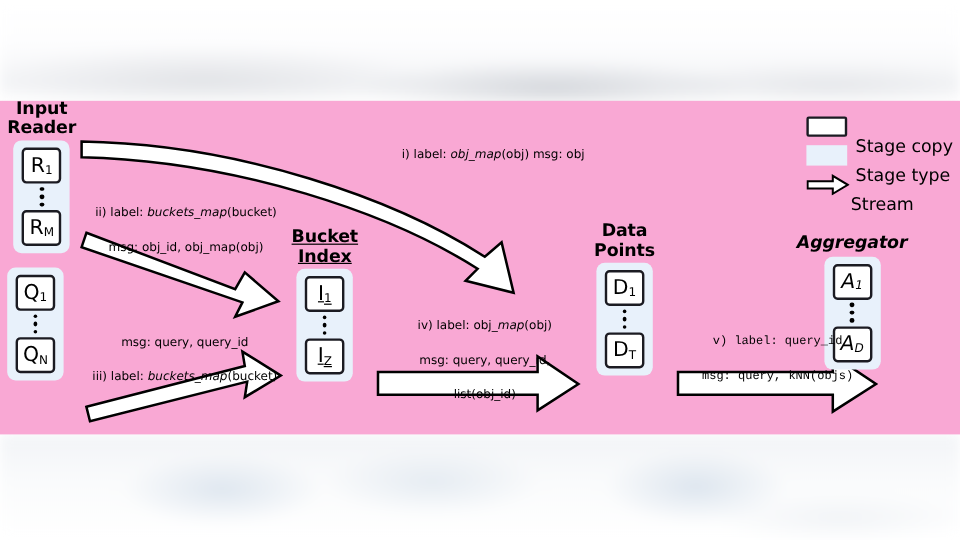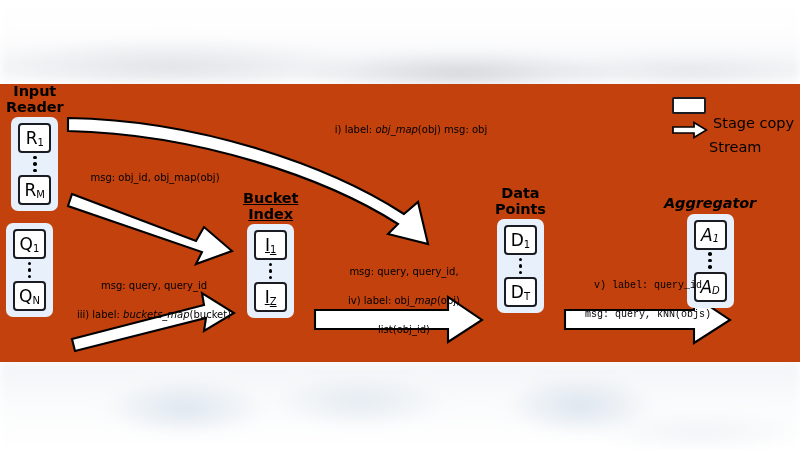--- a/index.html
+++ b/index.html
@@ -49,21 +49,21 @@
       linear-gradient(to bottom, #f2f4f7 0%, #fafbfc 45%, #ffffff 100%);
     filter: blur(5px);
   }
 
   #canvas {
     position: absolute;
     left: 0;
     top: 84px;
     width: 800px;
     height: 278px;
-    background: #c2410c;
+    background: #f9a8d4;
   }
   #svg-layer {
     position: absolute;
     left: 0;
     top: 0;
     width: 800px;
     height: 278px;
   }
 
   
@@ -307,43 +307,48 @@
             <span class="sub">D</span>
         </div>
       </div>
     </div>
 
     <div class="edge-label" style="left:281px; top:25px; width:260px;">
       <span>i) label: </span><em>obj_map</em><span>(obj) msg: obj</span>
     </div>
 
     <div class="edge-label" style="left:60px; top:73px; width:190px;">
+      <div><span>ii) label: </span><em>buckets_map</em><span>(bucket)</span></div>
       <div>msg: obj_id, obj_map(obj)</div>
     </div>
 
     <div class="edge-label" style="left:56px; top:181px; width:196px;">
       <div>msg: query, query_id</div>
       <div><span>iii) label: </span><em>buckets_map</em><span>(bucket)</span></div>
     </div>
 
     <div class="edge-label" style="left:318px; top:167px; width:172px;">
+      <div><span>iv) label: obj_</span><em>map</em><span>(obj)</span></div>
       <div>msg: query, query_id,</div>
-      <div><span>iv) label: obj_</span><em>map</em><span>(obj)</span></div>
       <div>list(obj_id)</div>
     </div>
 
     <div class="edge-label" style="left:568px; top:181px; width:160px;font-family:Liberation Mono, monospace;">
       <div>v) label: query_id</div>
       <div>msg: query, kNN(objs)</div>
     </div>
 
     <div id="legend">
       <div class="legend-row">
         <div class="legend-swatch sw-copy"></div>
         <div class="legend-text">Stage copy</div>
+      </div>
+      <div class="legend-row">
+        <div class="legend-swatch sw-type"></div>
+        <div class="legend-text">Stage type</div>
       </div>
       <div class="legend-row">
         <svg class="legend-swatch sw-stream" viewBox="0 0 36 18">
           <path d="M 1,6 L 22,6 L 22,1.5 L 34.5,9 L 22,16.5 L 22,12 L 1,12 Z" fill="#ffffff" stroke="#000000" stroke-width="1.7" stroke-linejoin="miter"></path>
         </svg>
         <div class="legend-text">Stream</div>
       </div>
     </div>
 
   </div>

